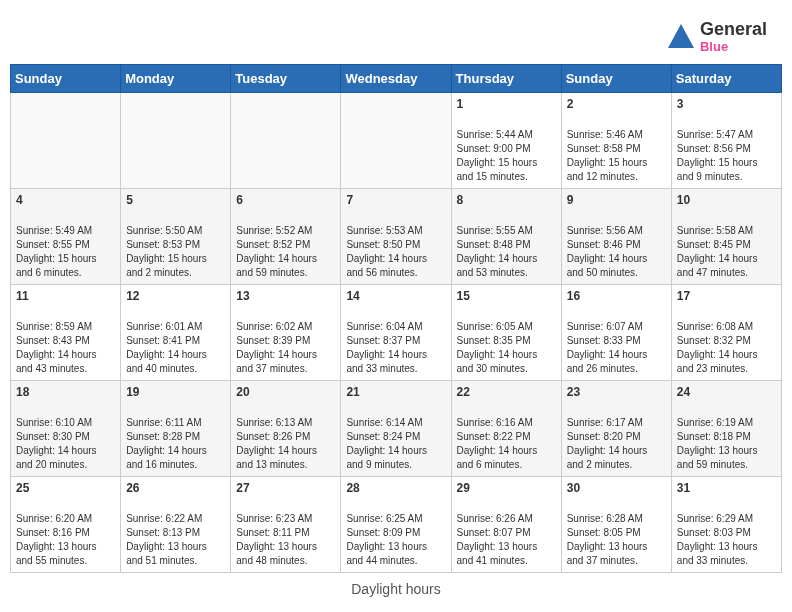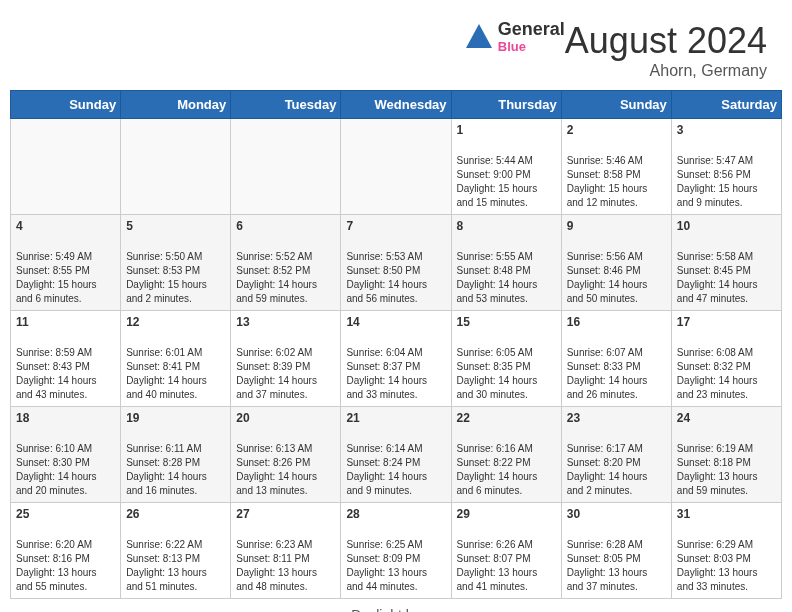--- a/index.html
+++ b/index.html
@@ -55,21 +55,21 @@
     .calendar {
       width: 100%;
       border-collapse: collapse;
       margin-top: 5px;
     }
     .calendar th {
       background-color: #2a6db5;
       color: white;
       padding: 6px 4px;
       font-size: 13px;
-      text-align: right;
+      text-align: left;
       border: 1px solid #1a5a9a;
     }
     .calendar td {
       border: 1px solid #ccc;
       padding: 4px 5px;
       vertical-align: top;
       font-size: 10.5px;
       color: #333;
       width: calc(100% / 7);
       height: 80px;
@@ -110,24 +110,20 @@
 <div class="header">
   <div class="logo">
     <svg class="logo-icon" viewBox="0 0 30 30">
       <polygon points="15,2 28,26 2,26" fill="#2a6db5"></polygon>
     </svg>
     <div class="logo-text">
       <span class="logo-general">General</span>
       <span class="logo-blue">Blue</span>
     </div>
   </div>
-  <div class="title-section">
-    <div class="month-year">August 2024</div>
-    <div class="location">Ahorn, Germany</div>
-  </div>
 </div>
 
 <table class="calendar">
   <thead>
     <tr>
     <th>Sunday</th>
         <th>Monday</th>
         <th>Tuesday</th>
         <th>Wednesday</th>
         <th>Thursday</th>

